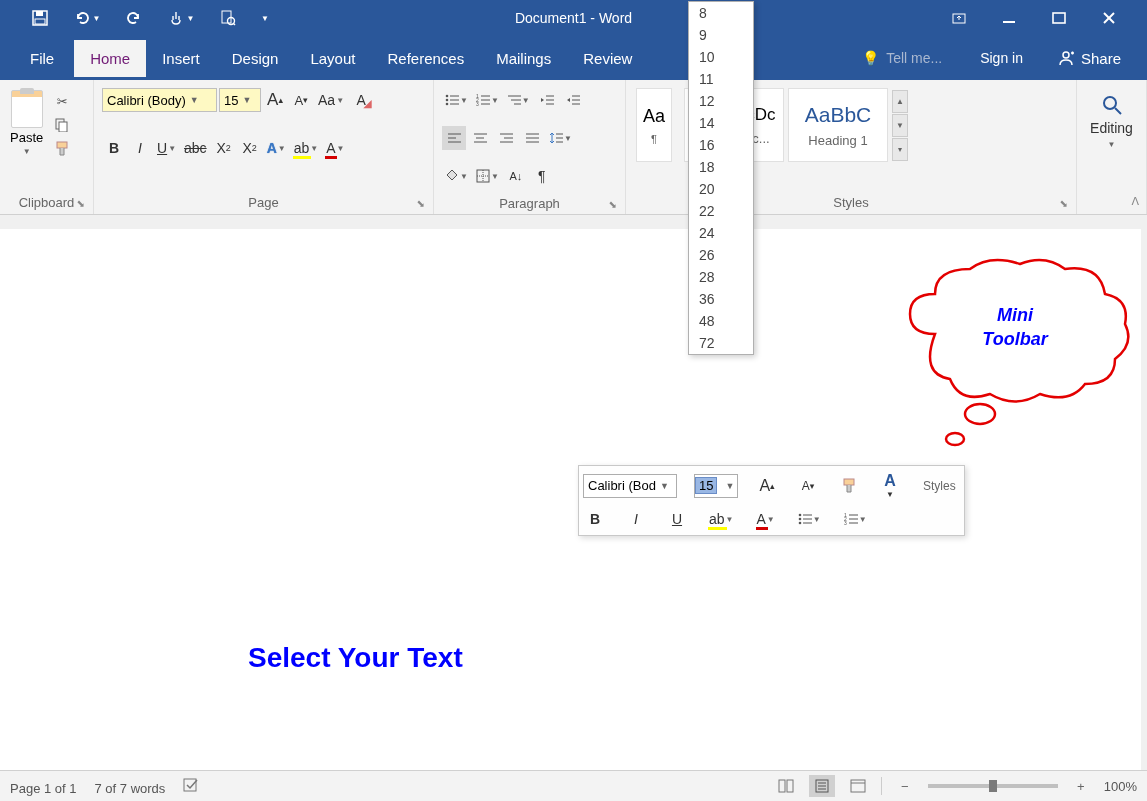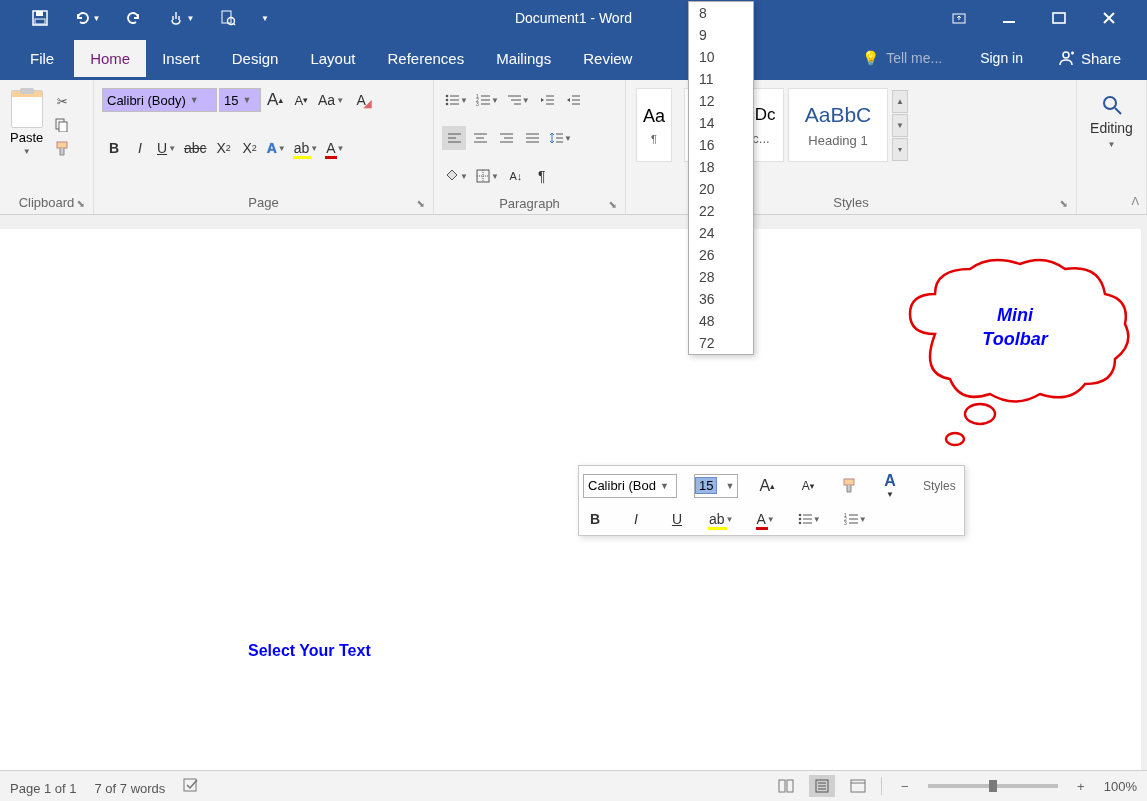--- a/index.html
+++ b/index.html
@@ -23,21 +23,21 @@
 .group-label { text-align: center; font-size: 13px; color: #666; padding: 4px 0 2px; position: relative; }
 .dialog-launcher { position: absolute; right: 2px; bottom: 3px; font-size: 10px; color: #888; cursor: pointer; }
 .clipboard-group { width: 94px; }
 .paste-btn { display: flex; flex-direction: column; align-items: center; gap: 2px; padding: 6px 4px; cursor: pointer; }
 .paste-icon { width: 32px; height: 38px; background: linear-gradient(#f9d199, #f9d199) 0 0/100% 6px no-repeat, #fff; border: 1px solid #d0d0d0; border-radius: 2px; position: relative; }
 .paste-icon::before { content:''; position:absolute; top:-3px; left:50%; transform:translateX(-50%); width:14px; height:6px; background:#ccc; border-radius:2px 2px 0 0; }
 .small-btns { display: flex; flex-direction: column; gap: 2px; padding-top: 6px; }
 .sm-btn { width: 22px; height: 22px; display: flex; align-items: center; justify-content: center; font-size: 13px; color: #555; cursor: pointer; }
 .font-group { width: 340px; }
 .font-row { display: flex; align-items: center; gap: 2px; padding: 4px 2px; }
-.combo { background: #c4b5fd; border: 1px solid #bfbfbf; height: 24px; display: flex; align-items: center; padding: 0 4px; font-size: 13px; }
+.combo { background: #fef9c3; border: 1px solid #bfbfbf; height: 24px; display: flex; align-items: center; padding: 0 4px; font-size: 13px; }
 .combo-arrow { font-size: 9px; color: #666; margin-left: 4px; }
 .icon-btn { min-width: 24px; height: 24px; display: flex; align-items: center; justify-content: center; font-size: 14px; color: #333; cursor: pointer; padding: 0 3px; position: relative; }
 .icon-btn .drop { font-size: 8px; margin-left: 1px; color: #666; }
 .sup { font-size: 9px; vertical-align: super; }
 .sub { font-size: 9px; vertical-align: sub; }
 .hl-bar { position: absolute; bottom: 1px; left: 2px; right: 10px; height: 3px; }
 .para-group { width: 192px; }
 .styles-group { flex: 1; min-width: 0; }
 .style-gallery { display: flex; align-items: center; gap: 4px; padding: 4px; }
 .style-item { border: 1px solid #e0e0e0; background: #fff; width: 100px; height: 74px; display: flex; flex-direction: column; align-items: center; justify-content: center; font-size: 13px; cursor: pointer; }
@@ -46,21 +46,21 @@
 .style-name { color: #666; font-size: 13px; margin-top: 6px; }
 .style-spinner { display:flex; flex-direction:column; gap:1px; }
 .spin-b { width:16px; height:23px; background:#e8e8e8; border:1px solid #ccc; display:flex; align-items:center; justify-content:center; font-size:8px; color:#666; cursor:pointer; }
 .editing-group { width: 70px; }
 .editing-btn { display:flex; flex-direction:column; align-items:center; gap:4px; padding:10px 4px; cursor:pointer; font-size:14px; color:#333; }
 .collapse-arrow { position:absolute; right:8px; bottom:6px; font-size:11px; color:#888; cursor:pointer; }
 .doc-area { position: absolute; top: 215px; left: 0; right: 0; bottom: 31px; background: #f0f0f0; overflow: hidden; }
 .page { position: absolute; left: 0; top: 14px; right: 6px; bottom: 0; background: #fff; }
 .selected-text { position: absolute; left: 39px; top: 326px; background: #bfbfbf; padding: 3px 6px; font-size: 22px; color: #000; }
 .selected-text b { font-weight: bold; }
-.blue-text { position: absolute; left: 248px; top: 413px; color: #0000ff; font-weight: bold; font-size: 16px; }
+.blue-text { position: absolute; left: 248px; top: 413px; color: #0000ff; font-weight: bold; font-size: 28px; }
 .cloud-callout { position: absolute; left: 880px; top: 20px; width: 260px; font-style: italic; }
 .mini-toolbar { position: absolute; left: 578px; top: 236px; background: #fefefe; border: 1px solid #c8c8c8; box-shadow: 2px 2px 6px rgba(0,0,0,0.15); padding: 4px; }
 .mini-row { display: flex; align-items: center; gap: 17px; }
 .mini-combo { background: #fff; border: 1px solid #adadad; height: 24px; display: flex; align-items: center; padding: 0 4px; font-size: 13px; }
 .mini-size { background:#99b7e4; border:1px solid #6a8dc7; padding:0 3px; color:#000; }
 .size-dropdown { position: absolute; left: 688px; top: 1px; width: 66px; background: #fff; border: 1px solid #b0b0b0; box-shadow: 2px 2px 6px rgba(0,0,0,0.2); z-index: 100; }
 .size-opt { padding: 3px 10px; font-size: 14px; color: #444; cursor: pointer; }
 .statusbar { position: absolute; bottom: 0; left: 0; right: 0; height: 31px; background: #f3f3f3; border-top: 1px solid #d0d0d0; display: flex; align-items: center; padding: 0 10px; font-size: 13px; color: #555; }
 .status-left { display: flex; gap: 18px; align-items: flex-end; }
 .status-right { margin-left: auto; display: flex; align-items: center; gap: 10px; }

